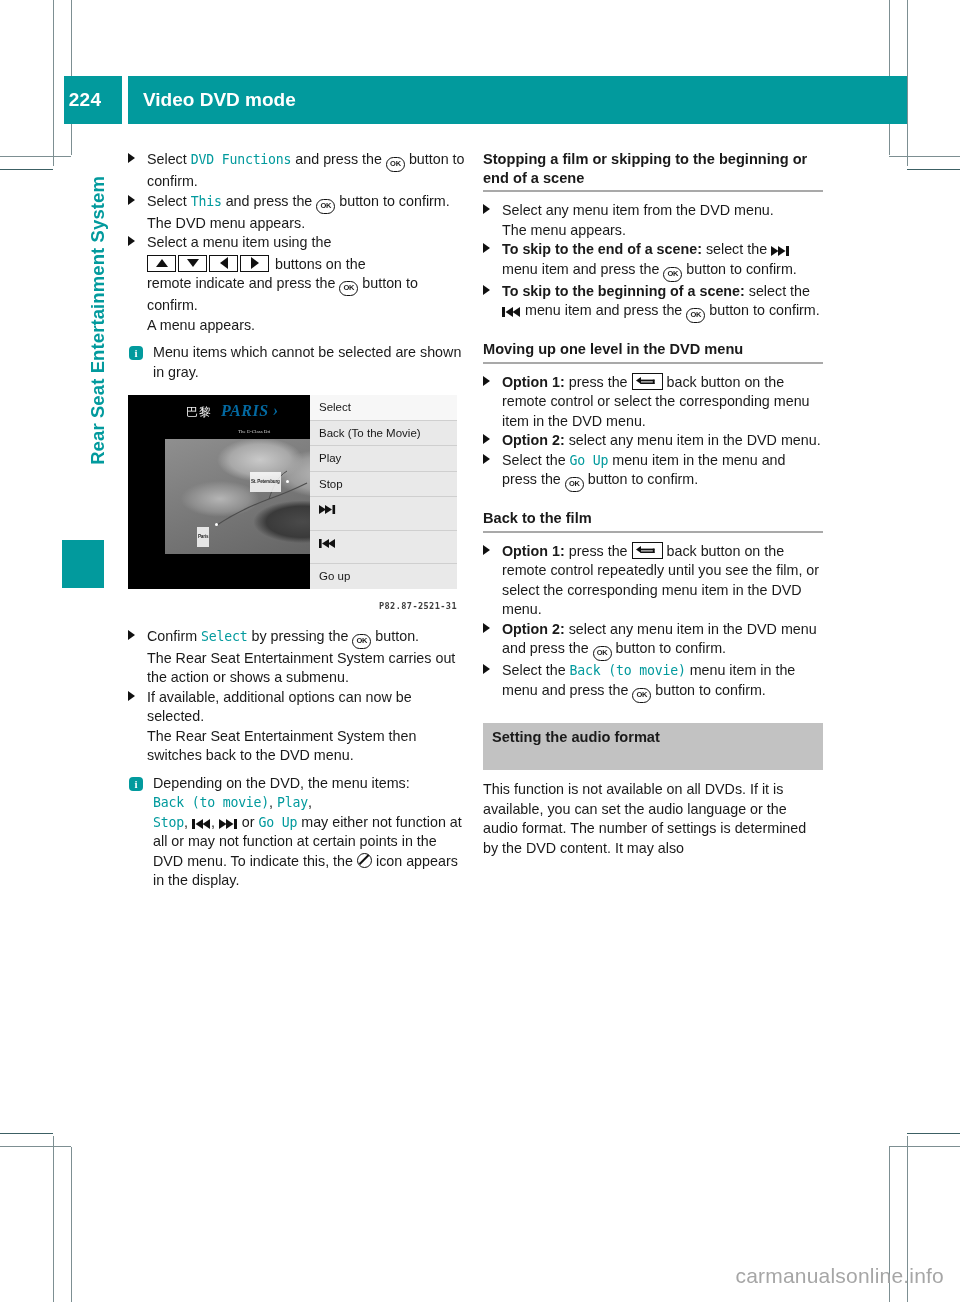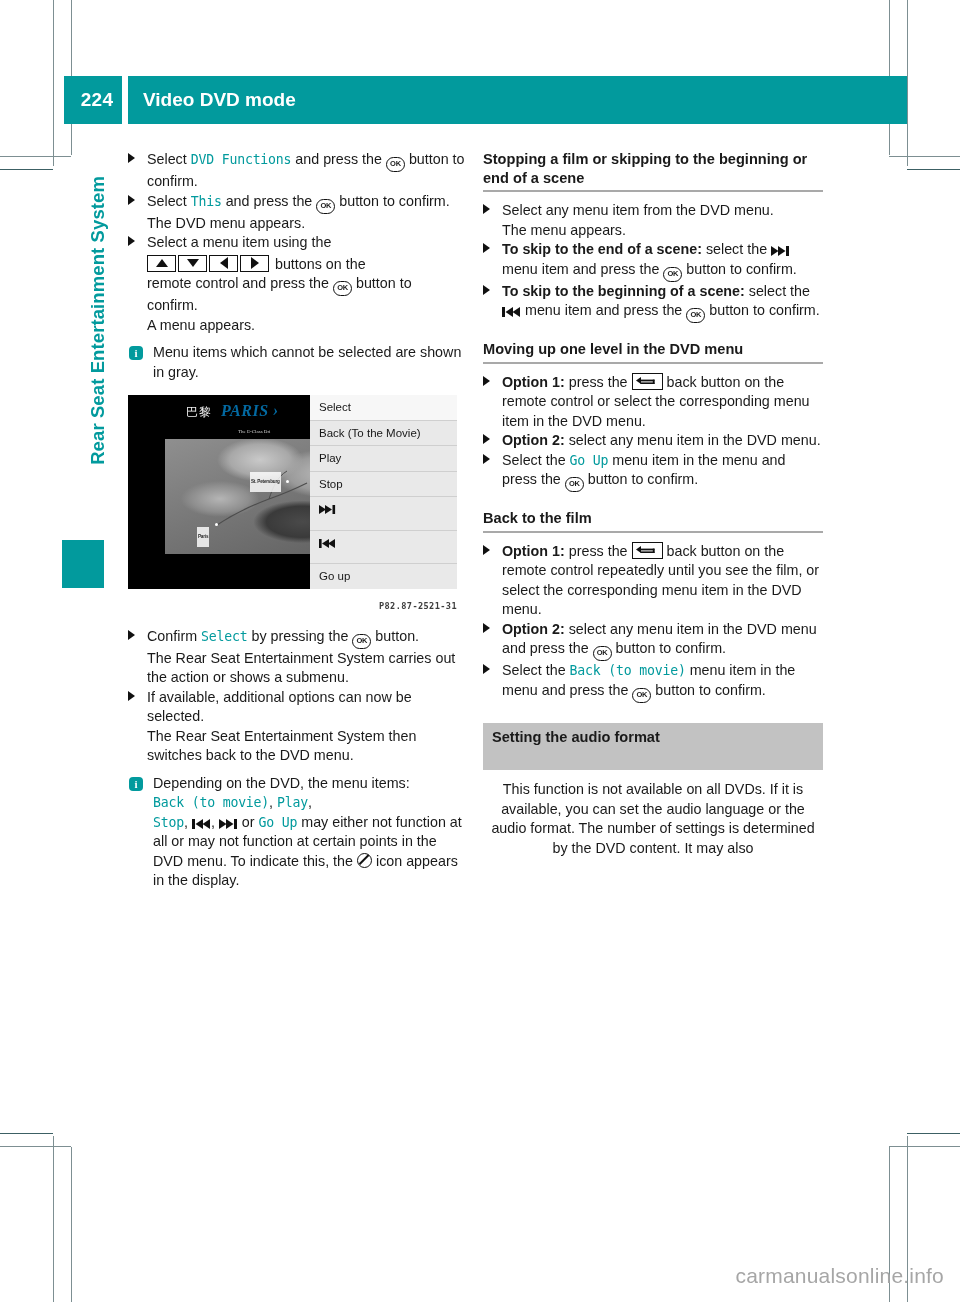--- a/index.html
+++ b/index.html
@@ -30,21 +30,21 @@
     background: #029a9d;
   }
   #page-number-block {
     position: absolute;
     left: 64px; top: 76px;
     width: 58px; height: 48px;
     background: #029a9d;
   }
   #page-number {
     position: absolute;
-    left: 68px; top: 76px;
+    left: 56px; top: 76px;
     width: 58px; height: 48px;
     display: flex; align-items: center; justify-content: center;
     color: #ffffff;
     font-size: 19px;
     font-weight: bold;
     letter-spacing: 0.2px;
   }
   #header-title {
     position: absolute;
     left: 143px; top: 76px;
@@ -95,21 +95,21 @@
     margin-bottom: 0px;
   }
   .step > .bullet {
     position: absolute;
     left: 0px; top: 3px;
     width: 0; height: 0;
     border-left: 7px solid #111;
     border-top: 5px solid transparent;
     border-bottom: 5px solid transparent;
   }
-  .plain { padding-left: 0; text-align: center; }
+  .plain { padding-left: 0; }
 
   .subhead {
     font-size: 14.6px;
     font-weight: bold;
     line-height: 18.5px;
     border-bottom: 2px solid #a9a9a9;
     padding-bottom: 3px;
     margin-top: 17px;
     margin-bottom: 9px;
   }
@@ -380,21 +380,21 @@
     <div>The DVD menu appears.</div>
   </div>
 
 
   <div class="step">
     <span class="bullet"></span>
     <span>Select a menu item using the</span>
     <div style="margin-top:2px;">
       <span class="arrow-key ak-up"><i></i></span><span class="arrow-key ak-down"><i></i></span><span class="arrow-key ak-left"><i></i></span><span class="arrow-key ak-right"><i></i></span><span> buttons on the</span>
     </div>
-    <div><span>remote control and press the</span> <span class="ok-btn">OK</span><span> button to</span></div>
+    <div><span>remote indicate and press the</span> <span class="ok-btn">OK</span><span> button to</span></div>
     <div>confirm.</div>
     <div>A menu appears.</div>
   </div>
 
   <div class="note">
     <span class="note-icon">i</span>
     <span>Menu items which cannot be selected are shown in gray.</span>
   </div>
 
   <div id="figure">

